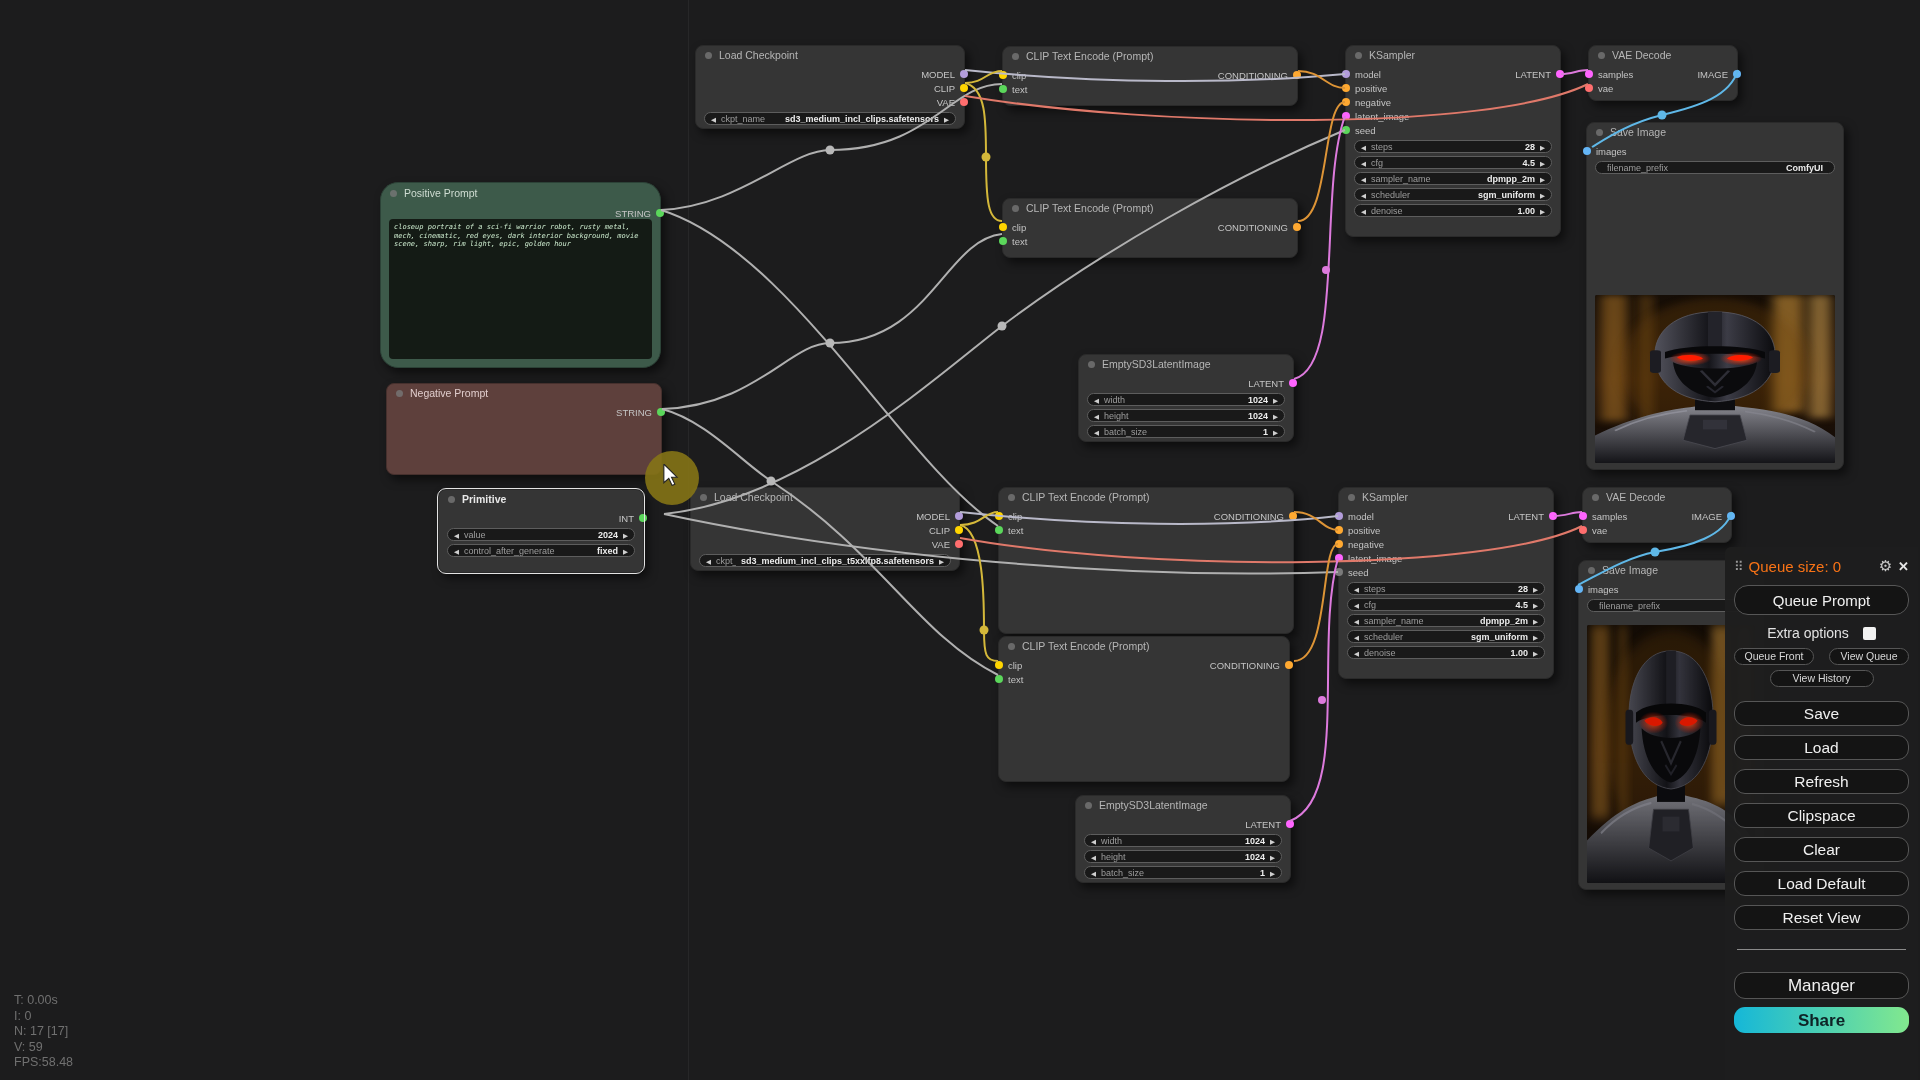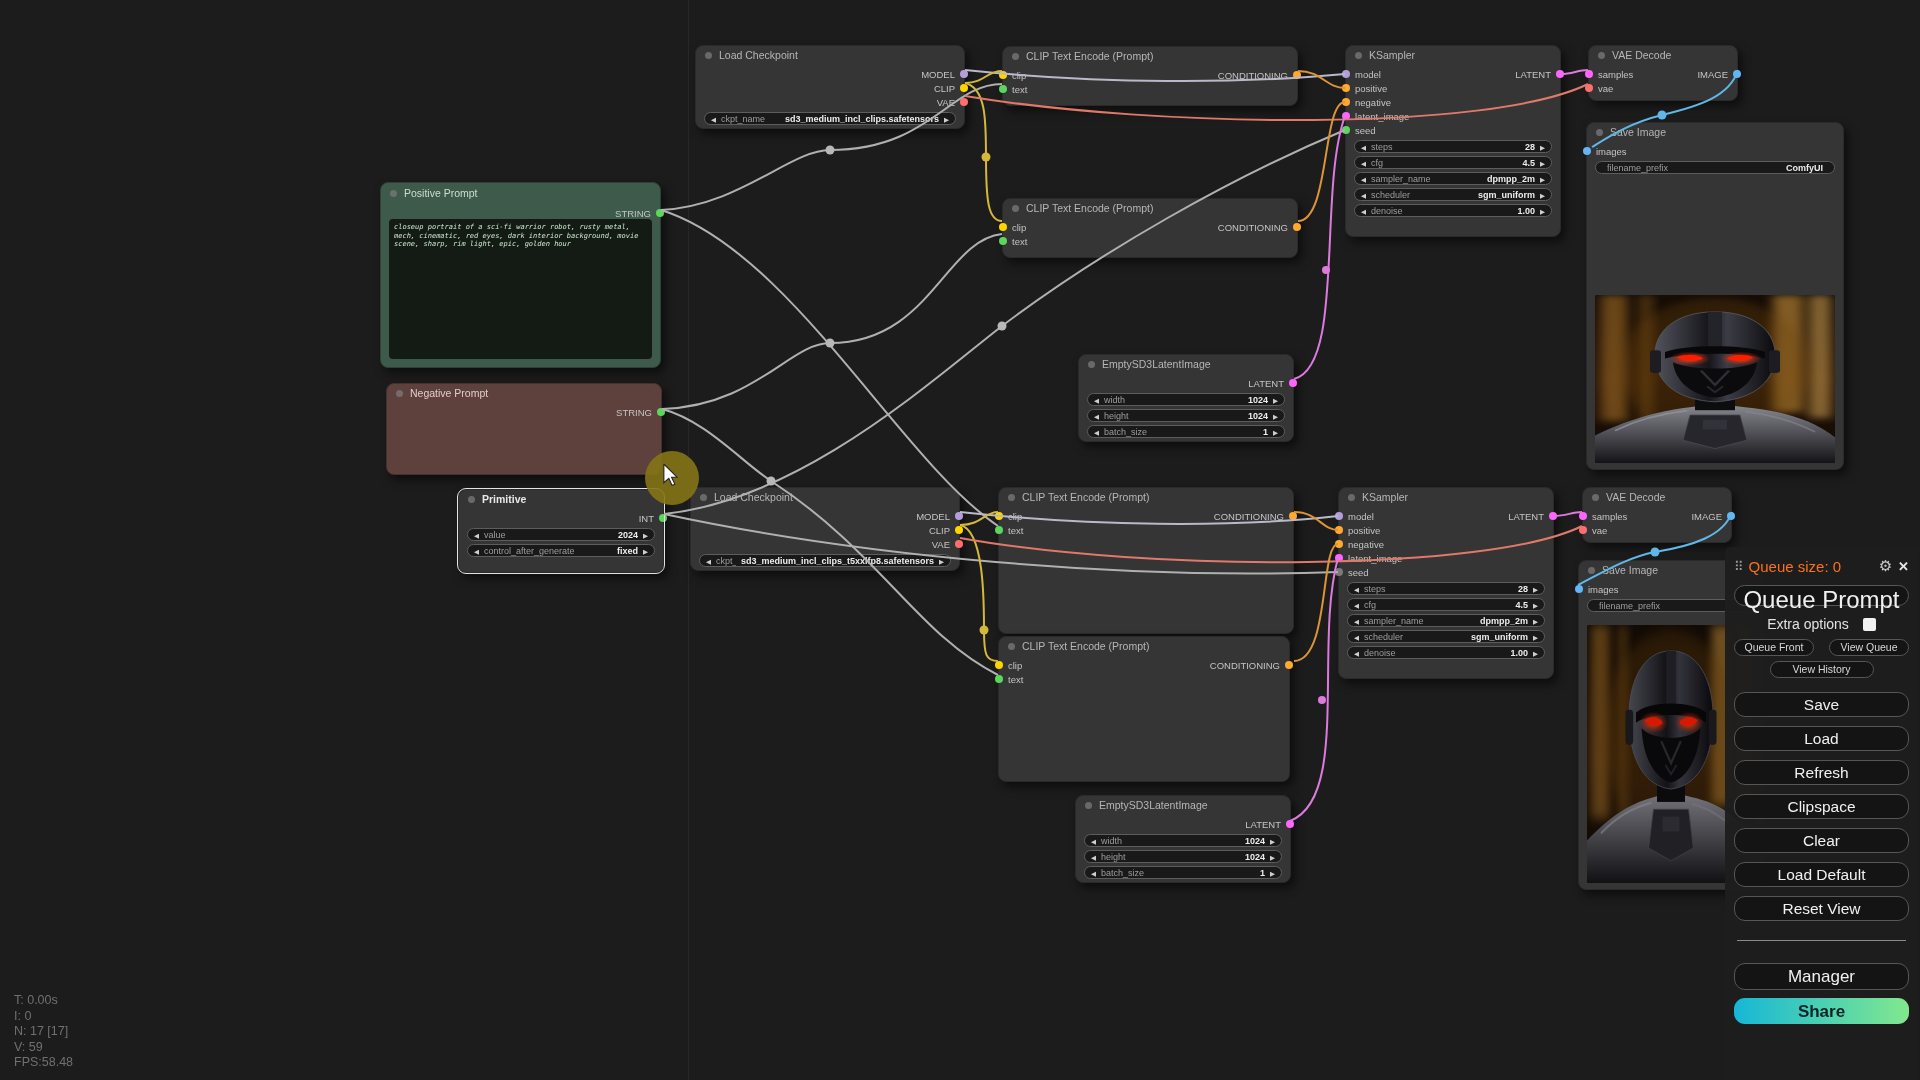--- a/index.html
+++ b/index.html
@@ -24,21 +24,21 @@
   .c-cond{background:#ffa931}.c-lat{background:#ff64ff}.c-img{background:#64b5f6}
   .c-str{background:#5bd75b}.c-int{background:#5bd75b}.c-gray{background:#7a7a7a}
   .widget { display:flex; align-items:center; height:13px; margin:3px 8px; background:#191919;
     border:1px solid #5d5d5d; border-radius:8px; padding:0 6px; font-size:9px; color:#9d9d9d; }
   .wa::before { content:"◀"; font-size:6.5px; color:#cfcfcf; }
   .wa.r::before { content:"▶"; }
   .wl { margin-left:5px; flex:1; white-space:nowrap; overflow:hidden; }
   .wv { color:#ededed; font-weight:bold; margin:0 5px; white-space:nowrap; }
 
   
-  .node.green { background:#3d5a4a; border-color:#2c4237; }
+  .node.green { background:#3d5a4a; border-color:#2c4237;border-radius:18px; }
   .node.green .nheader { color:#cfdcd2; }
   .node.red { background:#5e403c; border-color:#46302d; }
   .node.red .nheader { color:#e0cccc; }
   .ta { position:absolute; left:8px; right:8px; border-radius:4px;
     font-family:"DejaVu Sans Mono", monospace; font-size:7px; line-height:8.5px;
     padding:4px 5px; white-space:pre-wrap; }
   .ta.g { background:#141b15; color:#cdeccf;font-style:italic; }
   .ta.r { background:#221717; color:#e8d6d6; }
 
   .node.selected { outline:1.5px solid #e4e4e4; }
@@ -55,21 +55,21 @@
   #sidebar { position:absolute; left:1725px; top:547px; width:193px; height:533px;
     background:rgba(30,30,30,.97); border-radius:6px 0 0 0; z-index:100; padding:6px 9px;
     color:#ddd; }
   .sb-top { display:flex; align-items:center; height:26px; gap:6px; }
   .drag-handle { color:#999; font-size:13px; letter-spacing:-1px; cursor:grab; }
   .qsize { flex:1; text-align:left; font-size:15px; color:#f97316; }
   .gear::before { content:"⚙"; font-size:15px; color:#c9c9c9; }
   .closex::before { content:"✕"; font-size:13px; color:#e6e6e6; font-weight:bold; }
   .sb-btn { display:block; width:100%; background:#141414; border:1px solid #565656; color:#f0f0f0;
     border-radius:11px; text-align:center; font-family:"Liberation Sans",sans-serif; cursor:pointer; }
-  .qp { height:21px; font-size:24px; border-radius:14px; margin:6px 0 10px; }
+  .qp { height:30px; font-size:15px; border-radius:14px; margin:6px 0 10px; }
   .extra { display:flex; align-items:center; justify-content:center; gap:14px; font-size:14px;
     color:#e2e2e2; margin:2px 0 7px; }
   .chk { width:13px; height:13px; background:#f2f2f2; border-radius:2px; }
   .sb-row { display:flex; gap:15px; margin-bottom:5px; }
   .sm { height:17px; font-size:10.5px; border-radius:9px; color:#d8d8d8; line-height:15px; }
   .vh { width:104px; margin:0 auto 14px; display:block; }
   .main-btn { height:25px; font-size:15.5px; line-height:23px; margin-bottom:9px; }
   .divider { border-top:1px solid #8a8a8a; margin:19px 3px 22px; }
   .mgr { height:27px; font-size:17px; line-height:25px; }
   .share { height:26px; font-size:17px; line-height:25px; font-weight:bold; color:#0e2326;
@@ -380,21 +380,21 @@
     <div class="nbody">
       <div class="prow">
           <span class="pout">
             <span>STRING</span>
             <span class="dot c-str"></span>
           </span>
         </div>
     </div>
   </div>
 
-  <div class="node selected" style="left:458px;top:489px;width:206px;height:84px">
+  <div class="node selected" style="left:438px;top:489px;width:206px;height:84px">
     <div class="nheader">
         <span class="cdot"></span>
         <span style="color:#e8e8e8;font-weight:bold">Primitive</span>
       </div>
     <div class="nbody">
       <div class="prow">
           <span class="pout">
             <span>INT</span>
             <span class="dot c-int"></span>
           </span>

